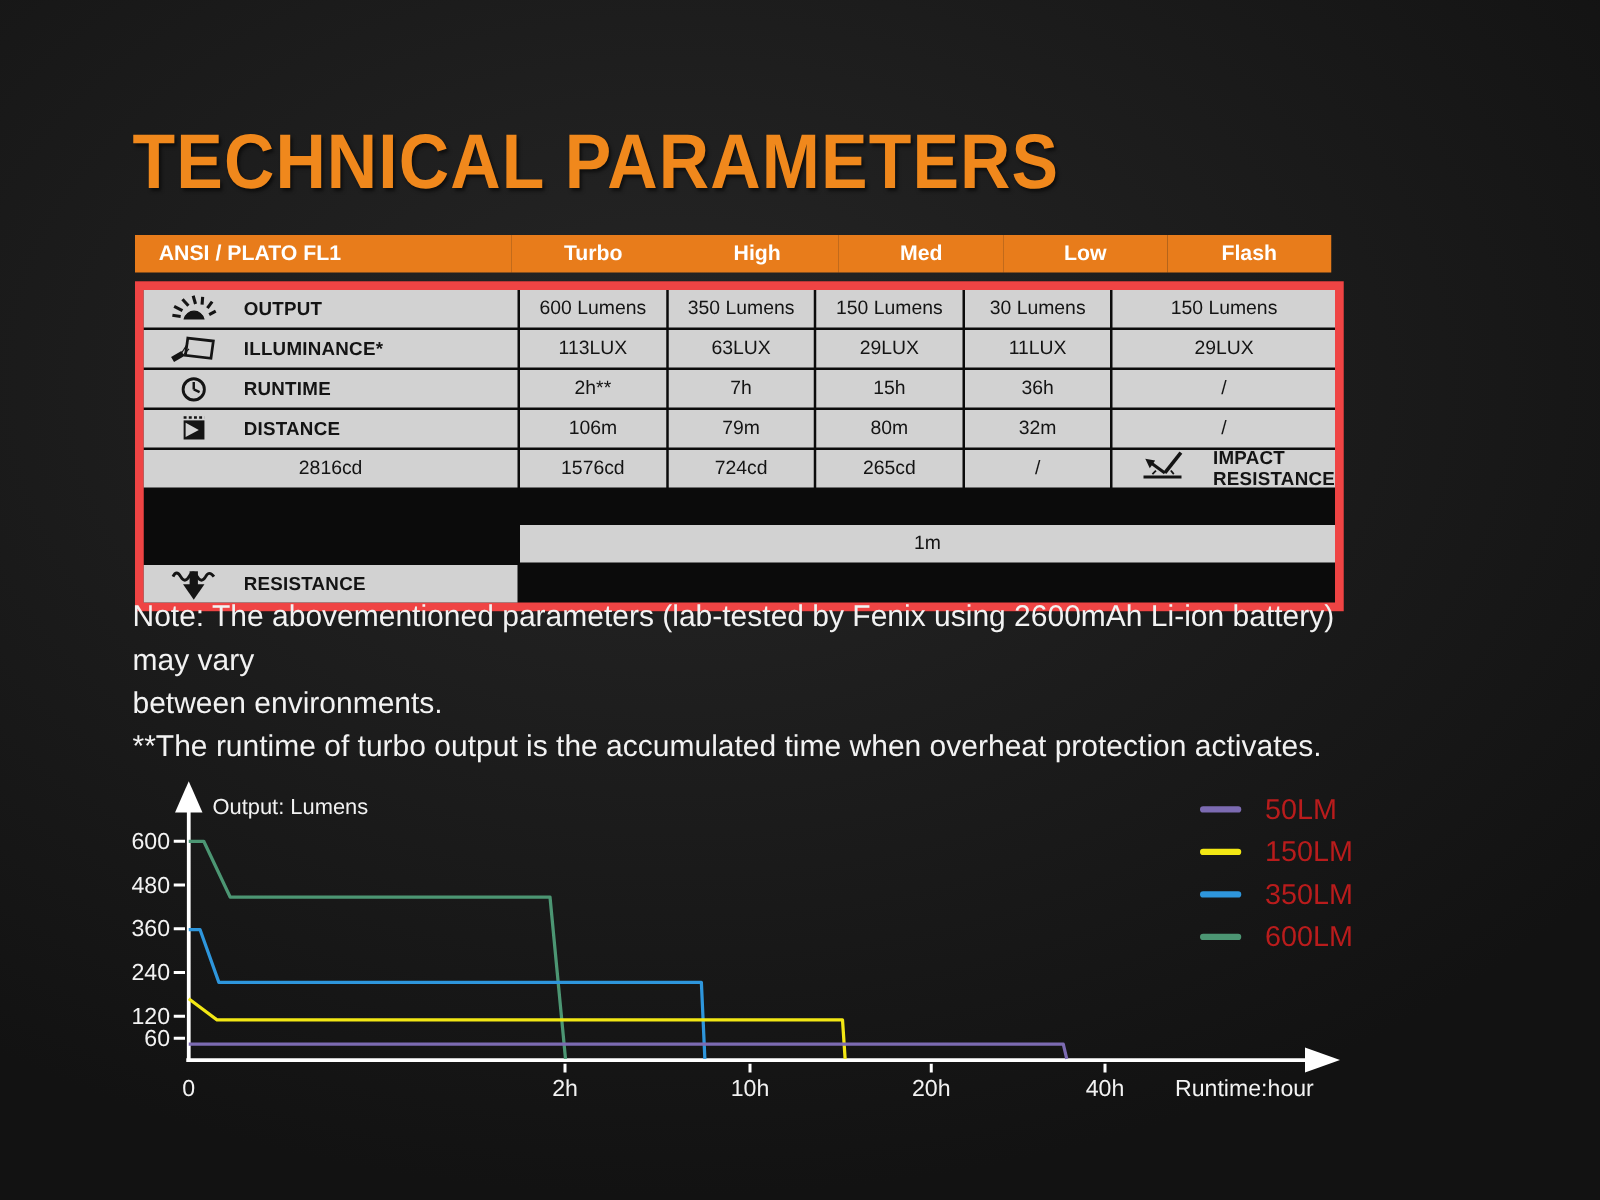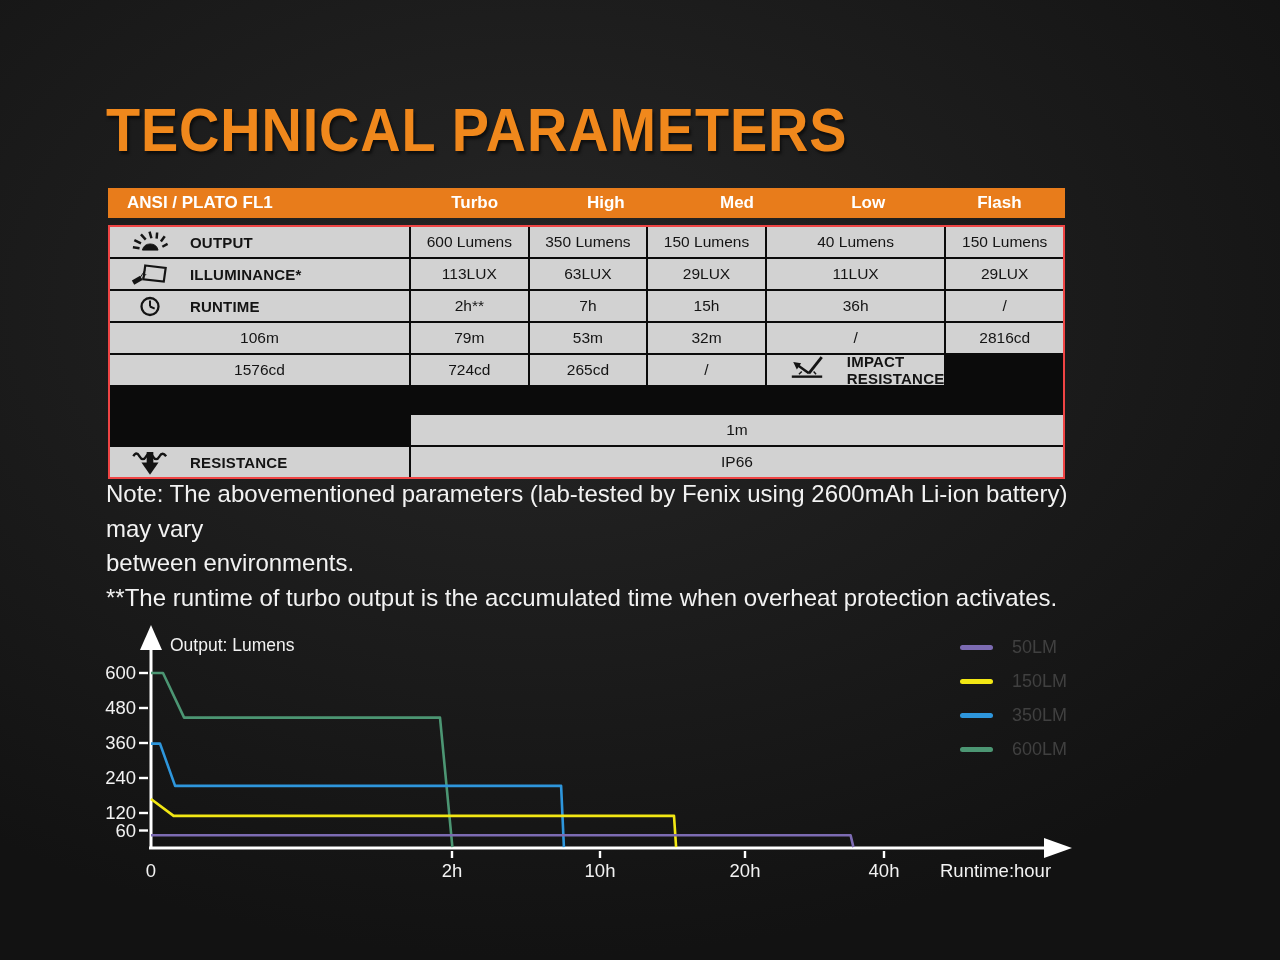--- a/index.html
+++ b/index.html
@@ -22,40 +22,40 @@
     display:grid;grid-template-columns:301px repeat(5,1fr);gap:0;
   }
   .thead .hcell{
     background:#E87C1B;color:#fff;font-weight:bold;font-size:17px;
     display:flex;align-items:center;justify-content:center;
   }
   .thead .hcell.corner{justify-content:flex-start;padding-left:19px;}
   .tbody{
     position:absolute;left:108px;top:225px;width:953px;
     display:grid;grid-template-columns:299px repeat(5,1fr);gap:2px;
-    background:#0B0B0B;border:2px solid #ef4444;
+    background:#0B0B0B;border:7px solid #ef4444;
   }
   .tbody .cell{
     background:#D2D2D2;height:30px;color:#141414;font-size:15.5px;
     display:flex;align-items:center;justify-content:center;
   }
   .tbody .cell.labelcell{justify-content:flex-start;}
   .iconbox{width:80px;display:flex;align-items:center;justify-content:center;flex:0 0 80px;}
   .rowlabel{font-weight:bold;font-size:15px;letter-spacing:.2px;}
   
   .notes{
     position:absolute;left:106px;top:477px;width:980px;
     color:#F2F2F2;font-size:24px;line-height:34.5px;
   }
   
   .chart-svg{position:absolute;left:80px;top:618px;}
   .legend{position:absolute;left:960px;top:630px;}
   .legend-item{height:34px;display:flex;align-items:center;}
   .legend-swatch{width:33px;height:5px;border-radius:2.5px;flex:0 0 33px;}
-  .legend-label{color:#404040;font-size:18px;margin-left:19px;}
+  .legend-label{color:#b91c1c;font-size:23px;margin-left:19px;}
 </style>
 </head>
 <body>
 
 <div class="title">TECHNICAL PARAMETERS</div>
 
 <div class="thead" id="thead">
     <div class="hcell corner">ANSI / PLATO FL1</div>
     <div class="hcell">Turbo</div>
     <div class="hcell">High</div>
@@ -77,21 +77,21 @@
             <line x1="9" y1="20" x2="2" y2="19"></line>
             <line x1="33" y1="18.5" x2="38.5" y2="15.5"></line>
           </g>
         </svg>
       </span>
       <span class="rowlabel">OUTPUT</span>
     </div>
     <div class="cell">600 Lumens</div>
     <div class="cell">350 Lumens</div>
     <div class="cell">150 Lumens</div>
-    <div class="cell">40 Lumens</div>
+    <div class="cell">30 Lumens</div>
     <div class="cell">150 Lumens</div>
     <div class="cell labelcell">
       <span class="iconbox">
         <svg width="38" height="27" viewBox="0 0 40 28">
           <path d="M15 4.5 L36.5 7 L34.5 21.5 L13 19 Z" fill="none" stroke="#141414" stroke-width="2.3"></path>
           <rect x="1.5" y="17.5" width="10" height="5" transform="rotate(-30 6.5 20)" fill="#141414"></rect>
           <line x1="9.5" y1="17.5" x2="15" y2="9" stroke="#141414" stroke-width="1"></line>
           <line x1="10.5" y1="19.5" x2="16" y2="13.5" stroke="#141414" stroke-width="1"></line>
         </svg>
       </span>
@@ -110,23 +110,33 @@
           <line x1="20" y1="14" x2="25.5" y2="16.5" stroke="#141414" stroke-width="2.3"></line>
         </svg>
       </span>
       <span class="rowlabel">RUNTIME</span>
     </div>
     <div class="cell">2h**</div>
     <div class="cell">7h</div>
     <div class="cell">15h</div>
     <div class="cell">36h</div>
     <div class="cell">/</div>
+    <div class="cell labelcell">
+      <span class="iconbox">
+        <svg width="36" height="27" viewBox="0 0 40 28">
+          <line x1="11" y1="3.5" x2="29.5" y2="3.5" stroke="#141414" stroke-width="2.2" stroke-dasharray="2.6 2"></line>
+          <rect x="11" y="6" width="18.5" height="17" fill="#141414"></rect>
+          <polygon points="12.8,8.2 12.8,20.8 24.5,14.5" fill="#D2D2D2"></polygon>
+        </svg>
+      </span>
+      <span class="rowlabel">DISTANCE</span>
+    </div>
     <div class="cell">106m</div>
     <div class="cell">79m</div>
-    <div class="cell">53m</div>
+    <div class="cell">80m</div>
     <div class="cell">32m</div>
     <div class="cell">/</div>
     <div class="cell">2816cd</div>
     <div class="cell">1576cd</div>
     <div class="cell">724cd</div>
     <div class="cell">265cd</div>
     <div class="cell">/</div>
     <div class="cell labelcell">
       <span class="iconbox">
         <svg width="38" height="28" viewBox="0 0 40 28">
@@ -144,21 +154,20 @@
     <div class="cell labelcell">
       <span class="iconbox">
         <svg width="38" height="28" viewBox="0 0 40 28">
           <path d="M2.5 8 q3 -6 6.5 0 q3.5 6 7 0 q3.5 -6 7 0 q3.5 6 7 0 q3 -5.5 7 0" fill="none" stroke="#141414" stroke-width="2.5"></path>
           <rect x="16.5" y="3.5" width="7" height="12" fill="#141414"></rect>
           <polygon points="11,14.5 29,14.5 20,27.5" fill="#141414"></polygon>
         </svg>
       </span>
       <span class="rowlabel">RESISTANCE</span>
     </div>
-    <div class="cell" style="grid-column: 2 / 7;">IP66</div>
   </div>
 
 <div class="notes" id="notes">
     <div>Note: The abovementioned parameters (lab-tested by Fenix using 2600mAh Li-ion battery) may vary</div>
     <div>between environments.</div>
     <div>**The runtime of  turbo output is the accumulated time when overheat protection activates.</div>
   </div>
 
 <svg class="chart-svg" id="chart" width="1000" height="275" viewBox="0 0 1000 275">
     <line x1="71" y1="230" x2="71" y2="30" stroke="#FFFFFF" stroke-width="3"></line>

